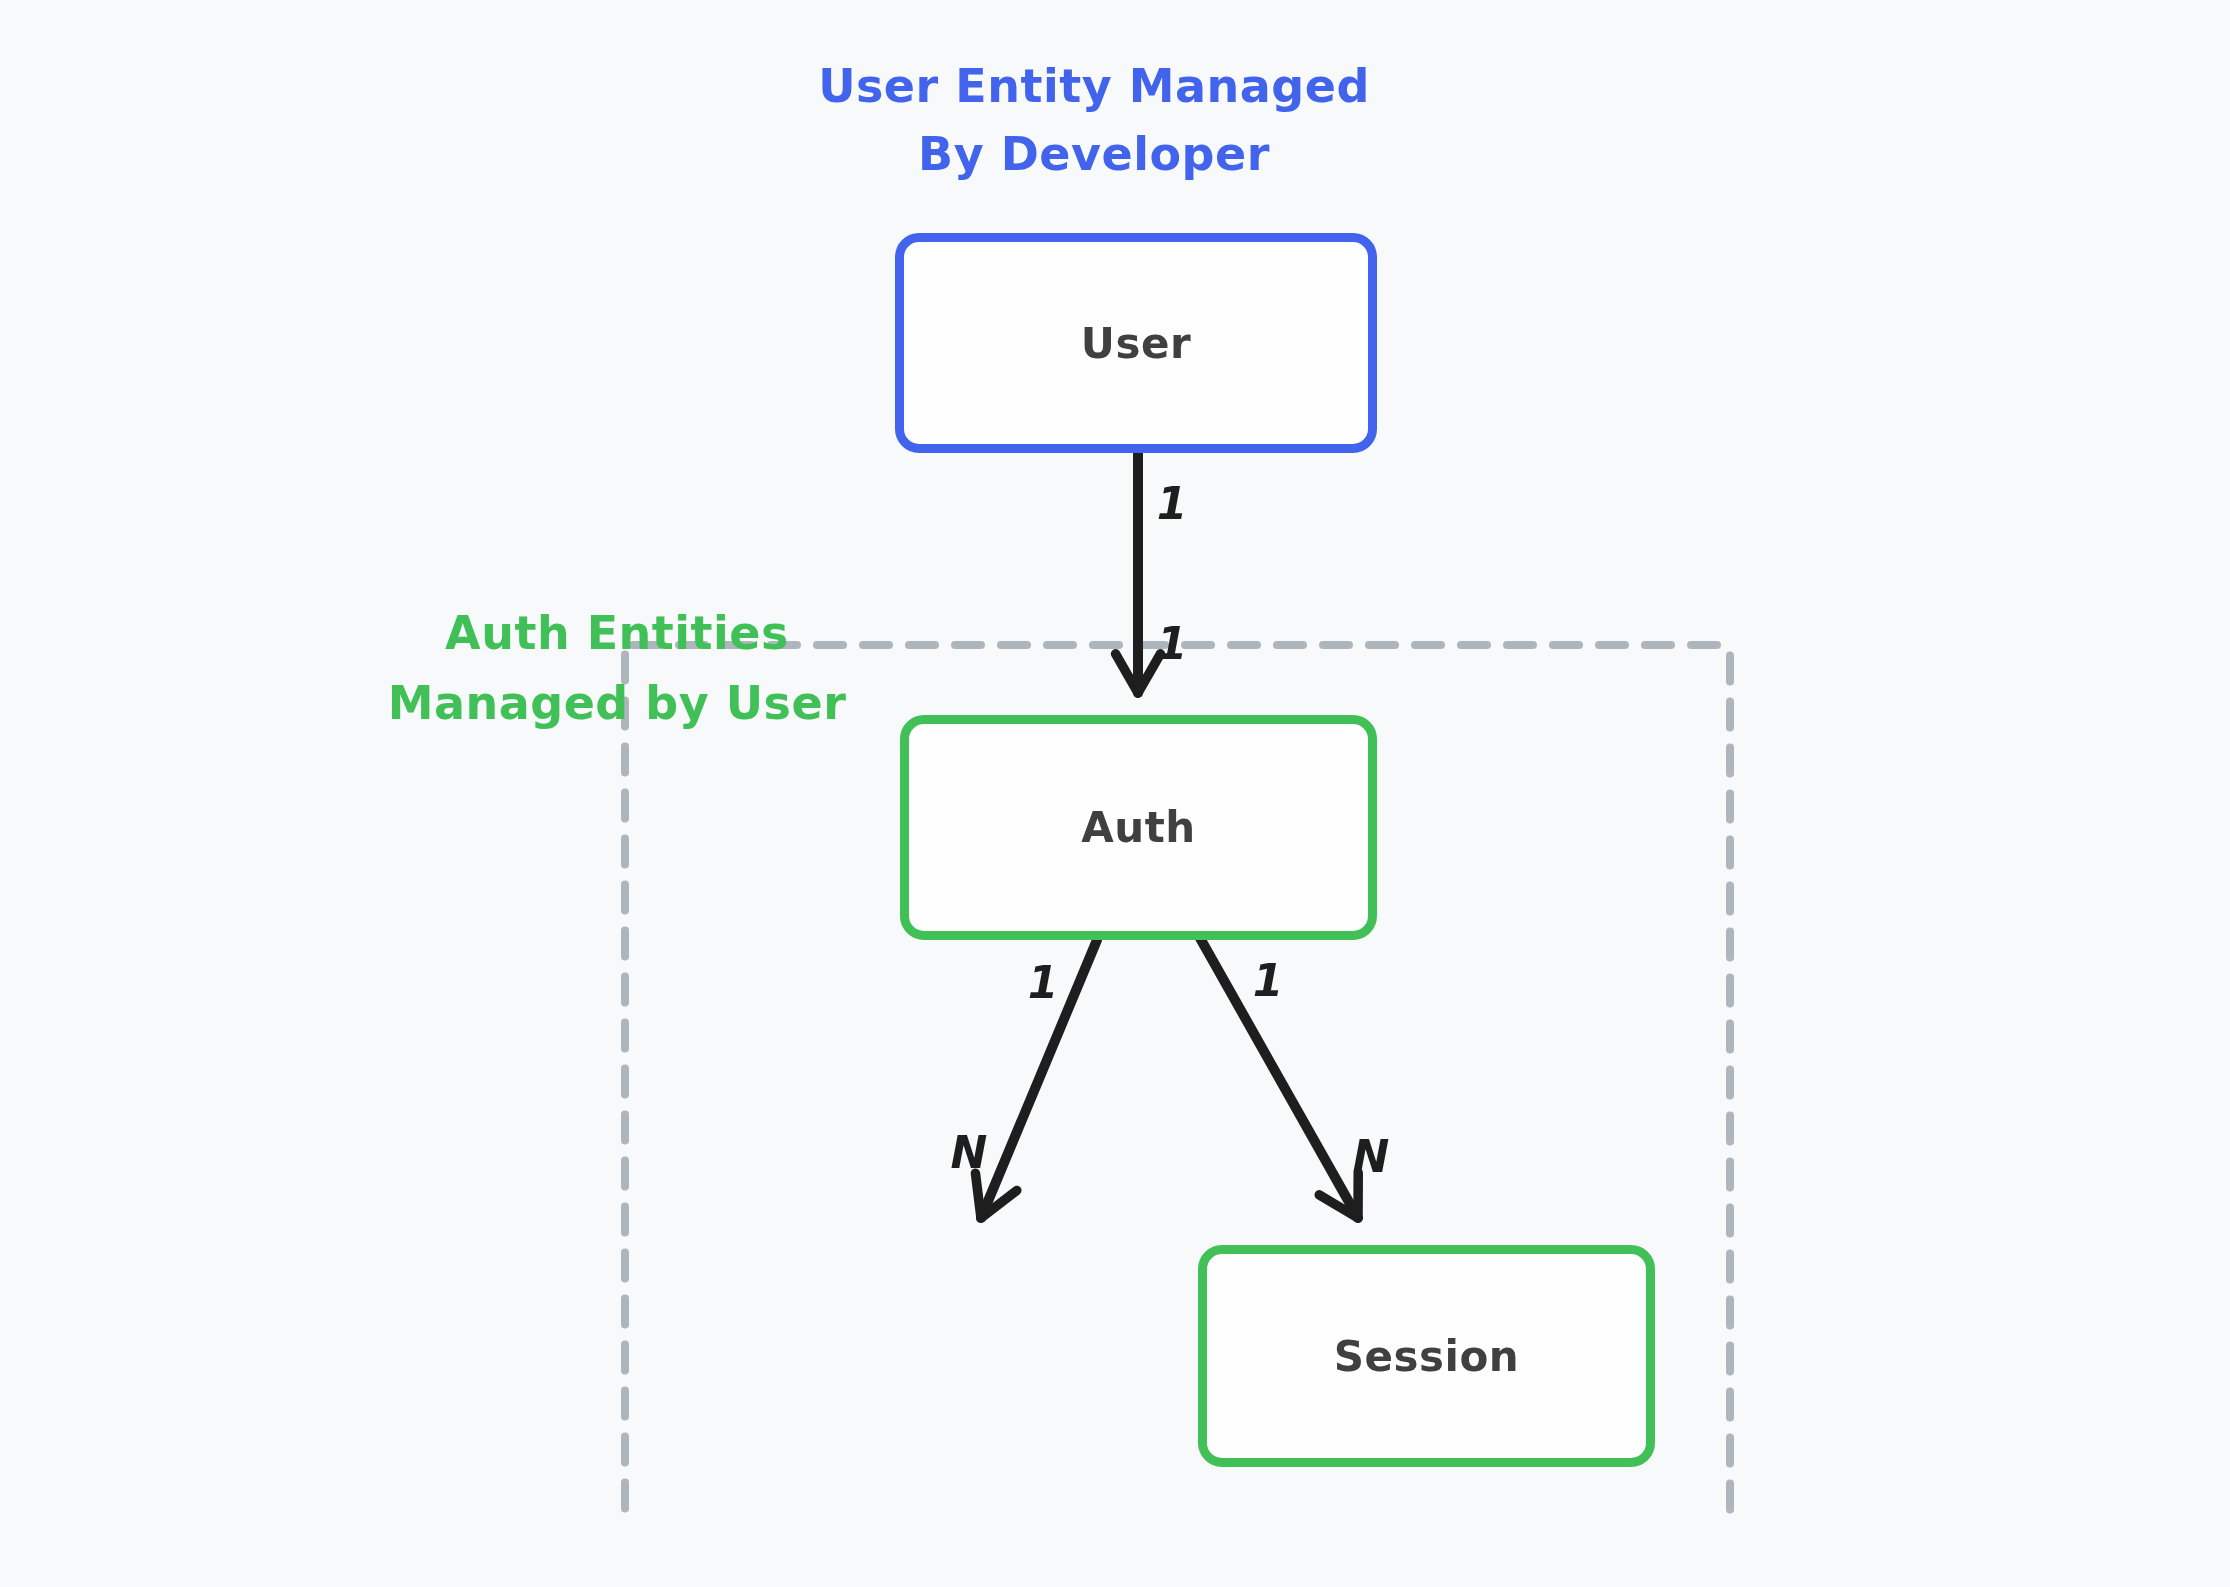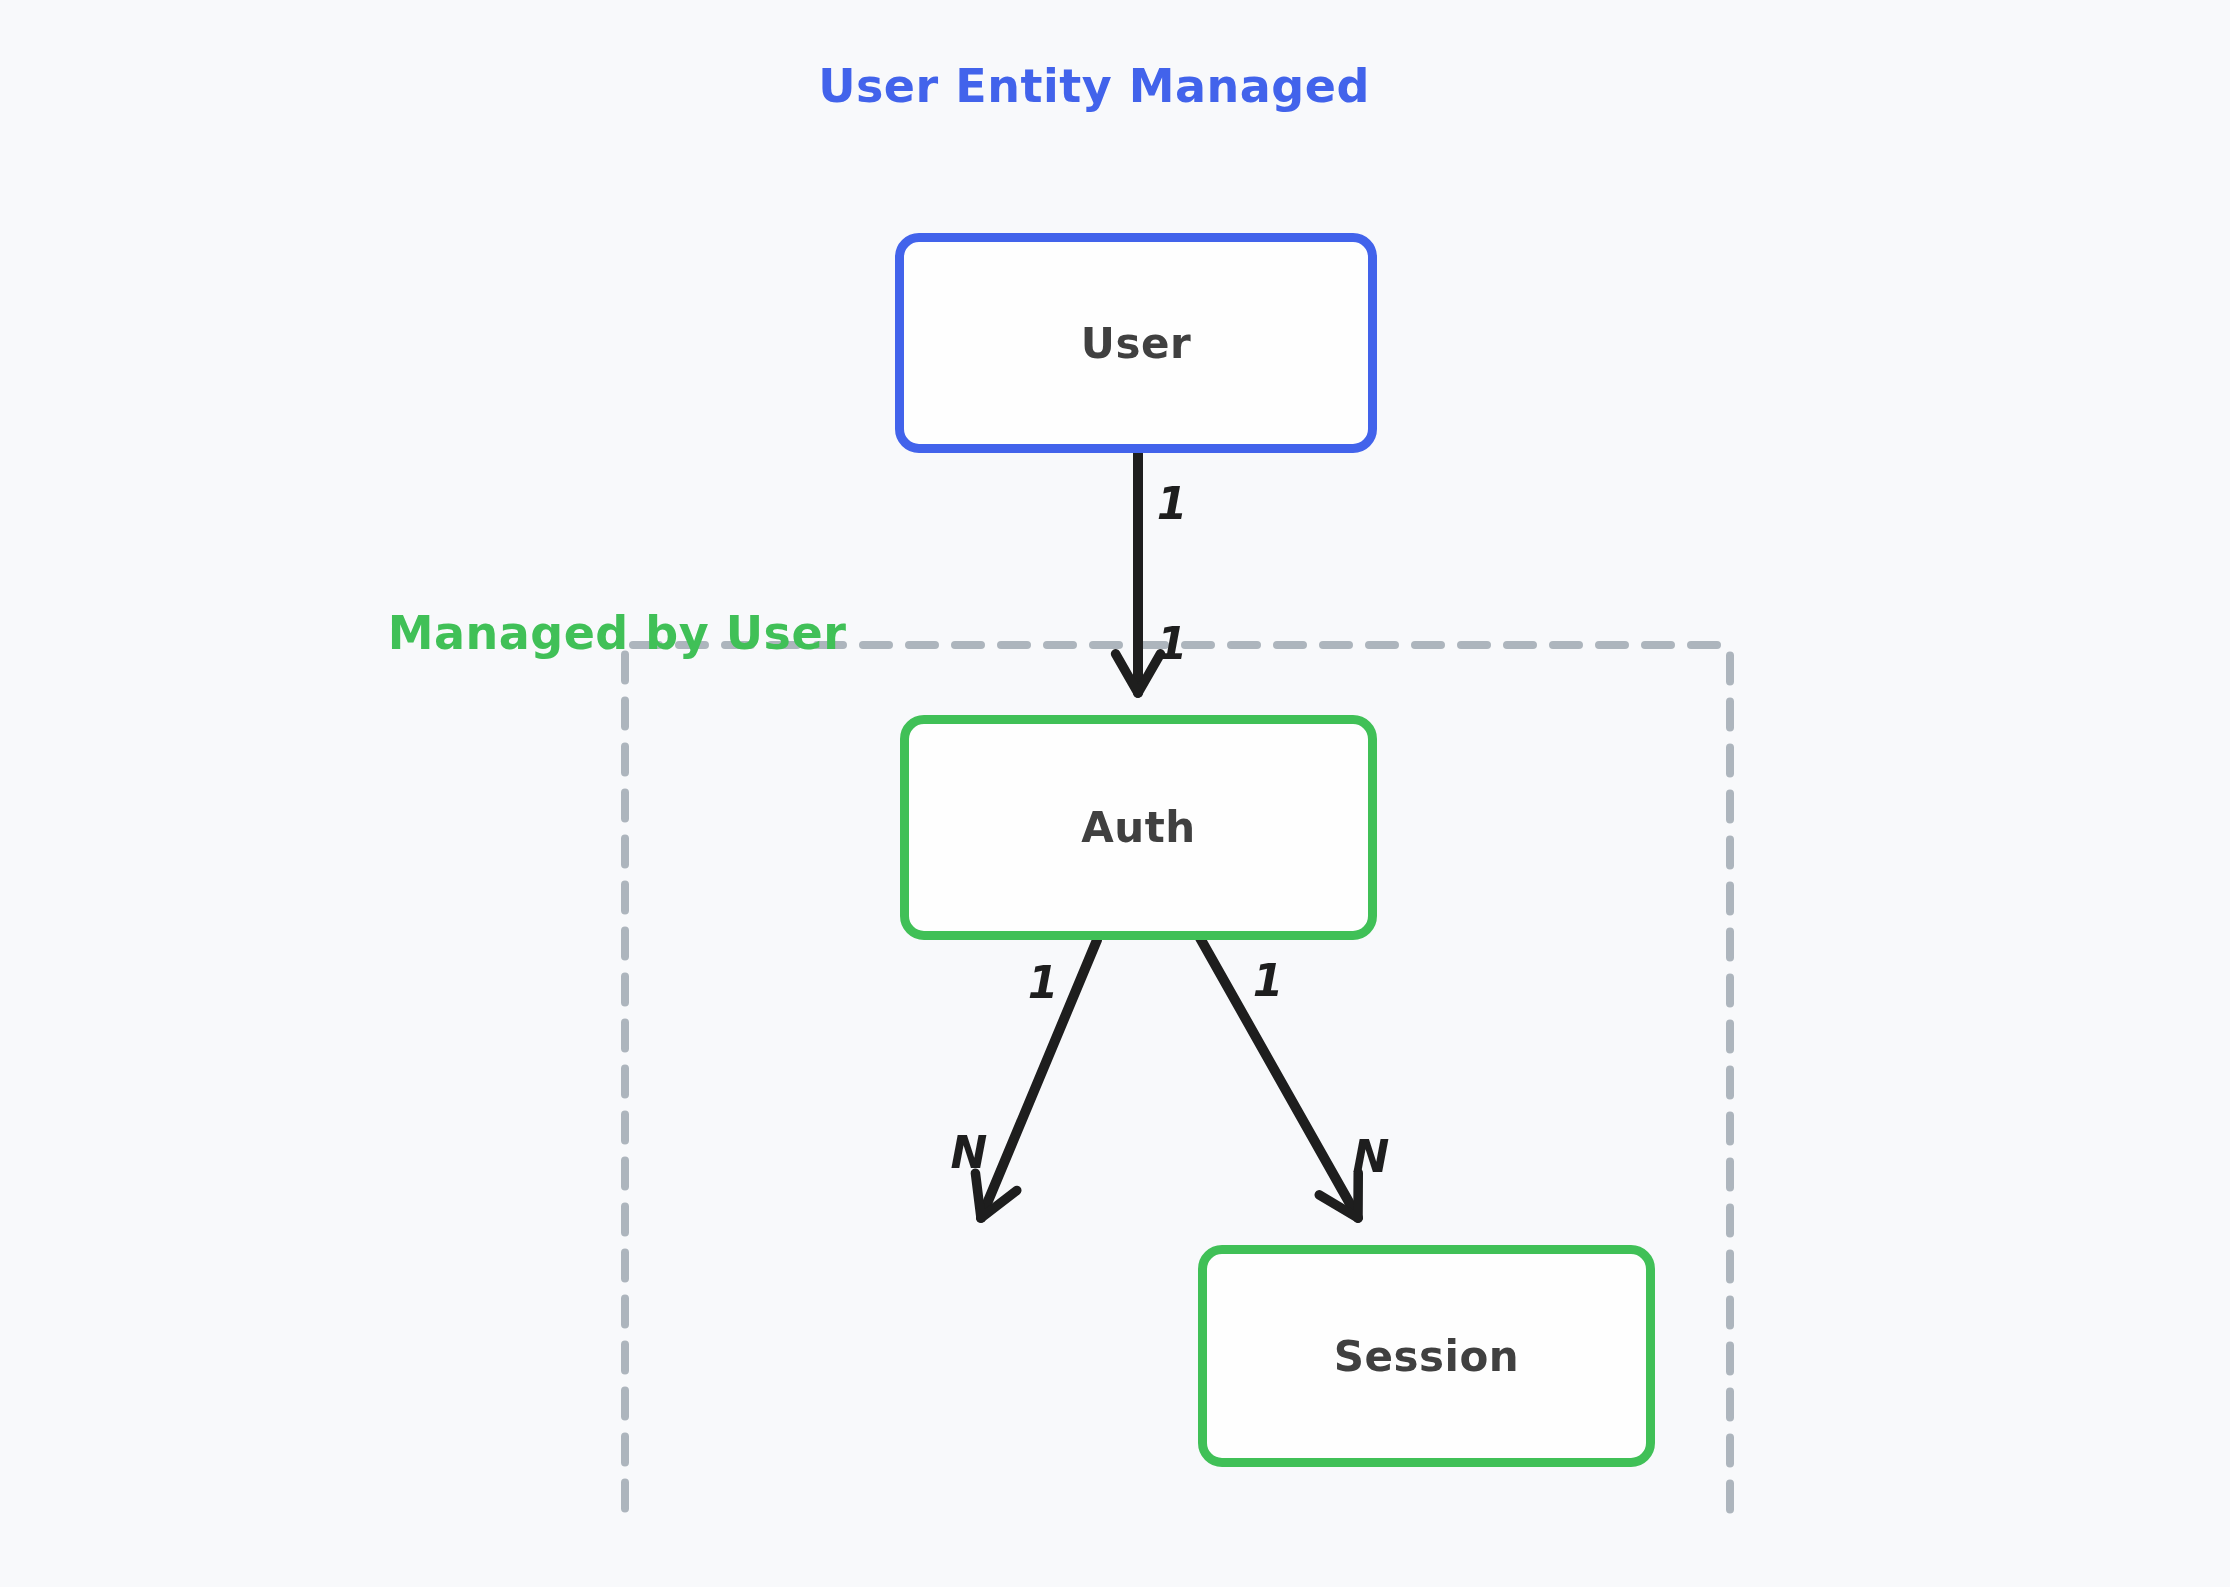--- a/index.html
+++ b/index.html
@@ -94,23 +94,25 @@
 
     <line x1="1138" y1="453" x2="1138" y2="693" stroke="#1e1e1e" stroke-width="10" stroke-linecap="round" marker-end="url(#arrowhead)"></line>
 
     <line x1="1097" y1="940" x2="981" y2="1218" stroke="#1e1e1e" stroke-width="10" stroke-linecap="round" marker-end="url(#arrowhead)"></line>
 
     <line x1="1200" y1="938" x2="1358" y2="1218" stroke="#1e1e1e" stroke-width="10" stroke-linecap="round" marker-end="url(#arrowhead)"></line>
   </svg>
 
   <div id="developer-title" class="annotation">
     <div>User Entity Managed</div>
+    <div>By Developer</div>
   </div>
 
   <div id="wasp-region-label" class="annotation">
+    <div>Auth Entities</div>
     <div>Managed by User</div>
   </div>
 
   <div id="node-user" class="node blue">
     <span>User</span>
   </div>
 
   <div id="node-auth" class="node green">
     <span>Auth</span>
   </div>

